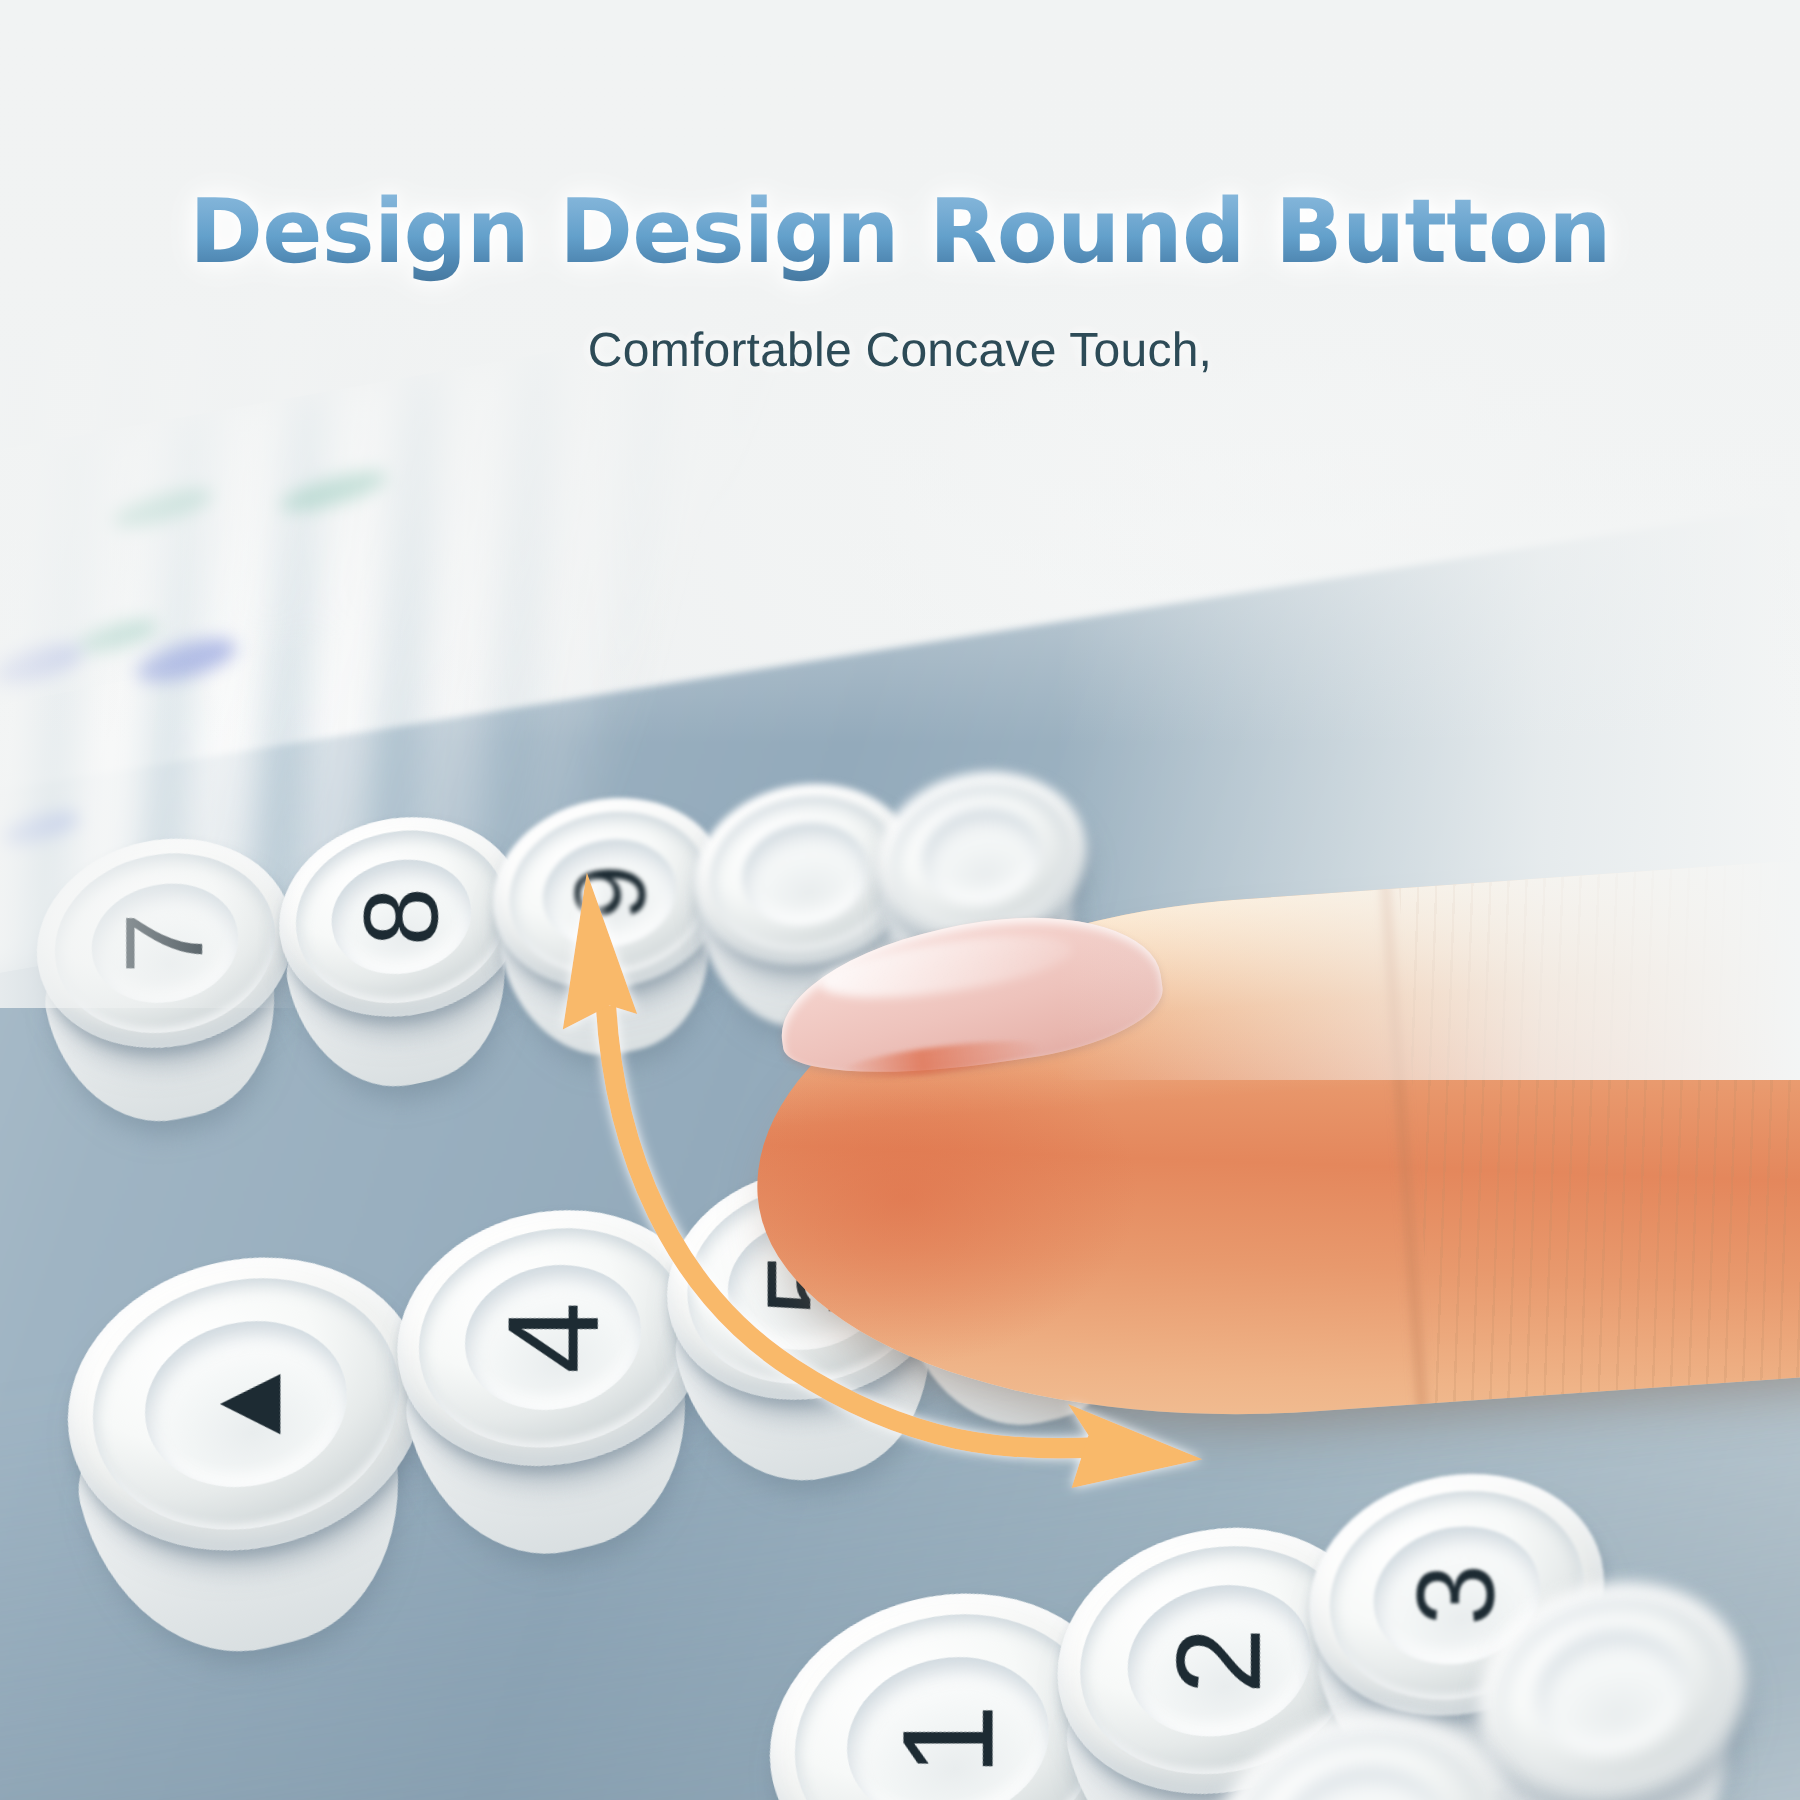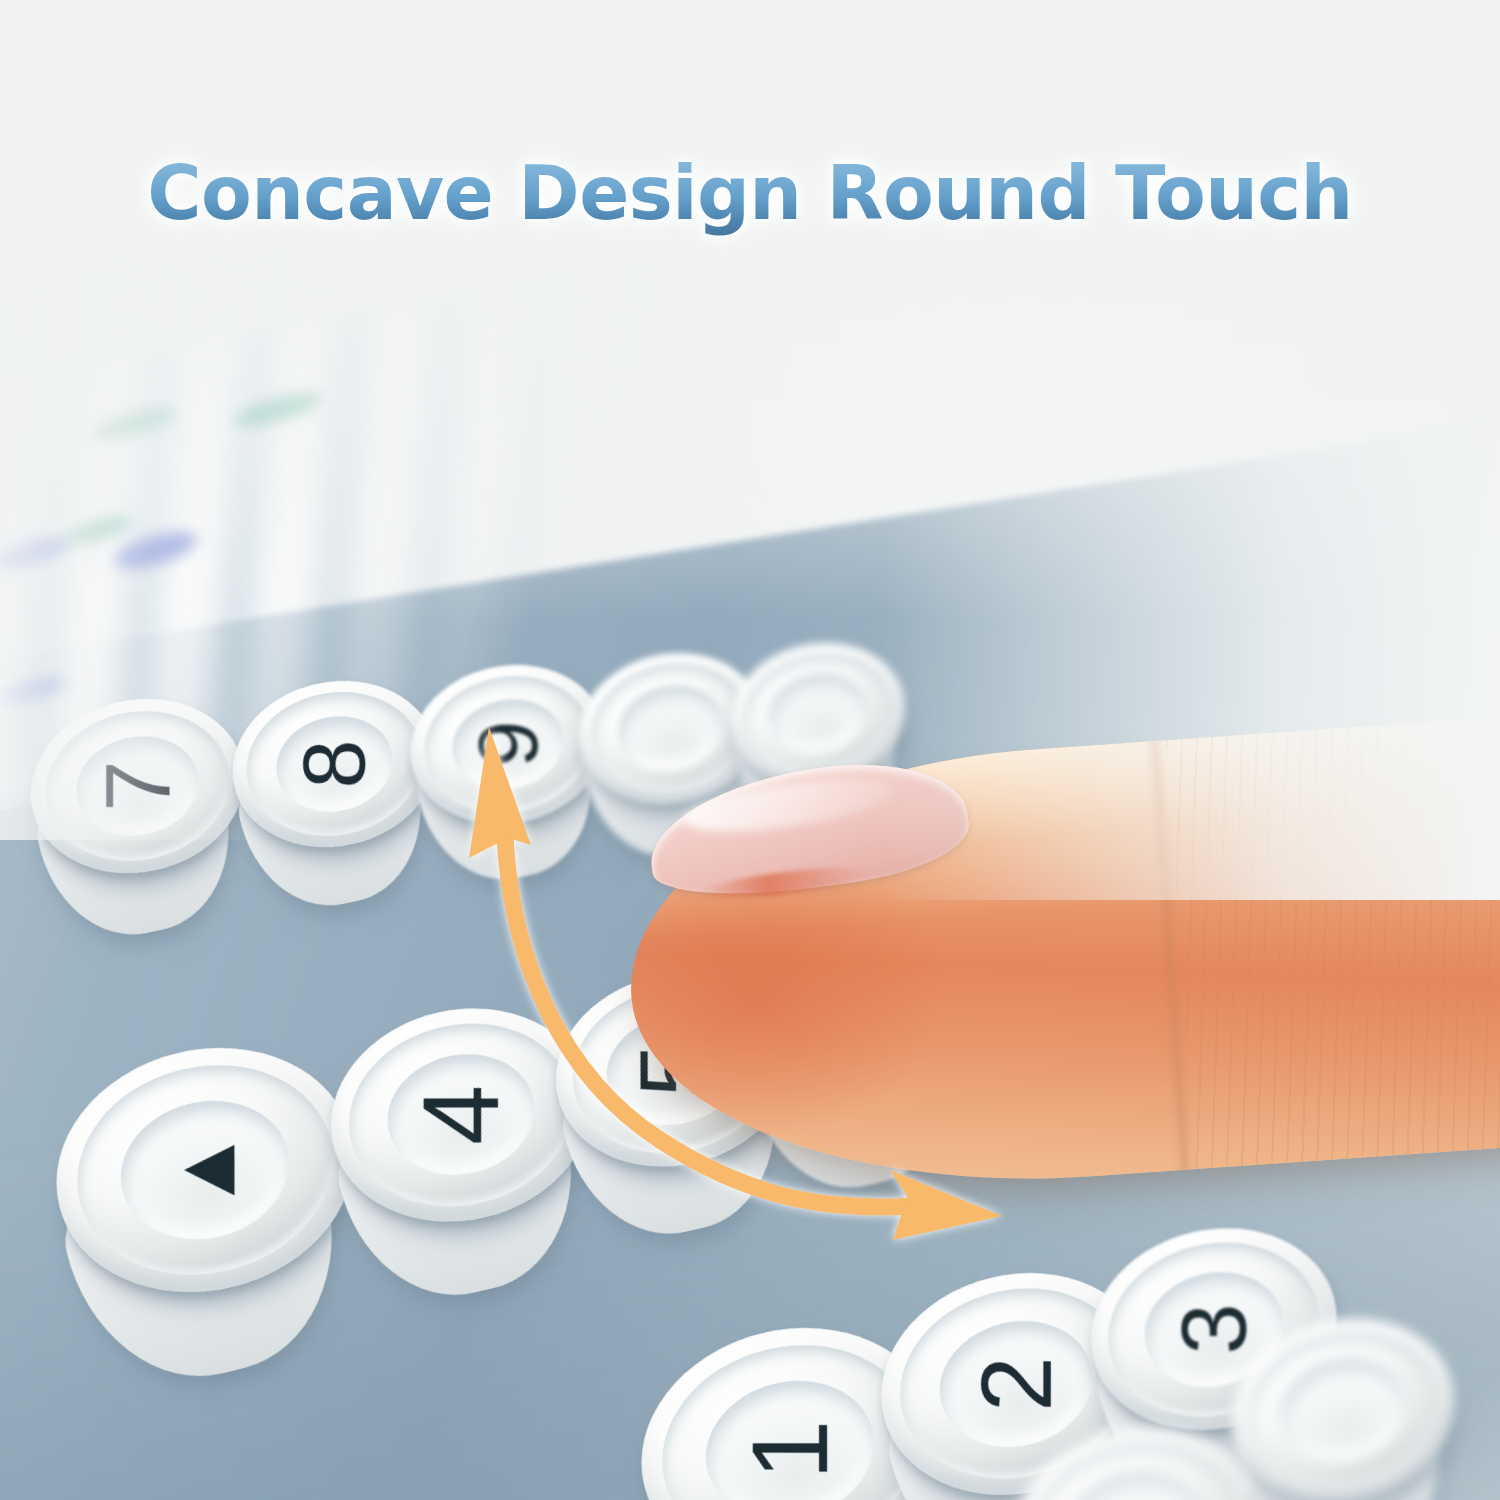--- a/index.html
+++ b/index.html
@@ -367,18 +367,19 @@
 
       <path id="arrow-shaft" d="M 505,838 C 512,960 560,1075 660,1140 C 760,1205 840,1210 915,1206" fill="none" stroke="#f9b96a" stroke-width="17" stroke-linecap="butt"></path>
 
       <polygon points="489,727 531,845 508,838 469,858" fill="#f9b96a"></polygon>
 
       <polygon points="1002,1216 890,1170 907,1196 893,1240" fill="#f9b96a"></polygon>
     </g>
   </svg>
 
   <div class="textblock">
-    <div class="title">Concave Design Round Touch</div>
+    <div class="title">Design Design Round Button</div>
     <div class="subtitle">
+      <span class="l1">Comfortable Concave Touch,</span>
     </div>
   </div>
 
 </div>
 
 </body></html>

